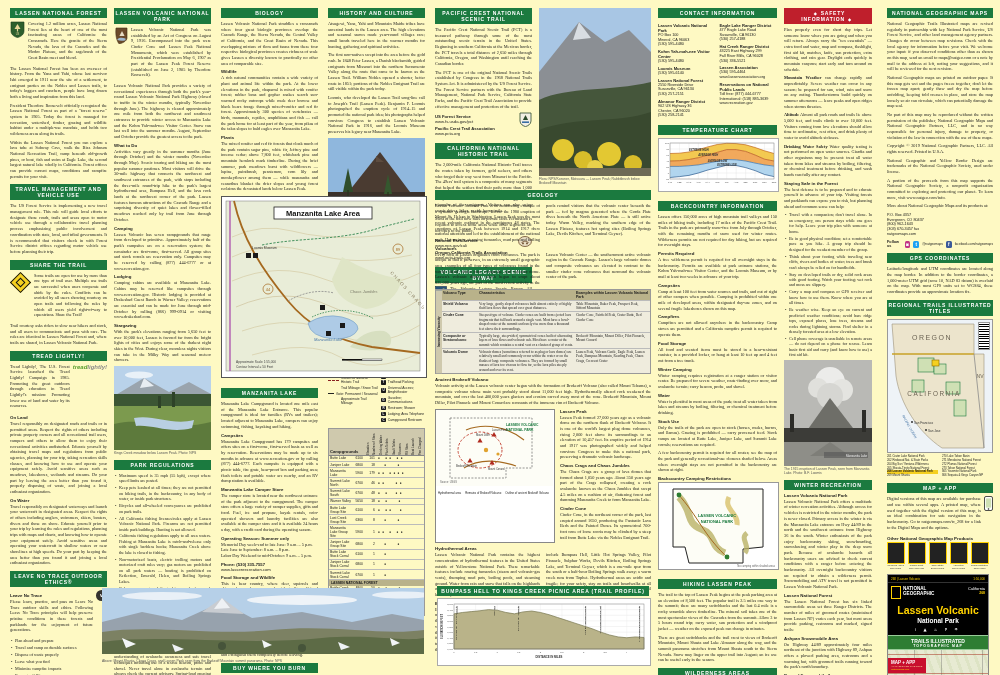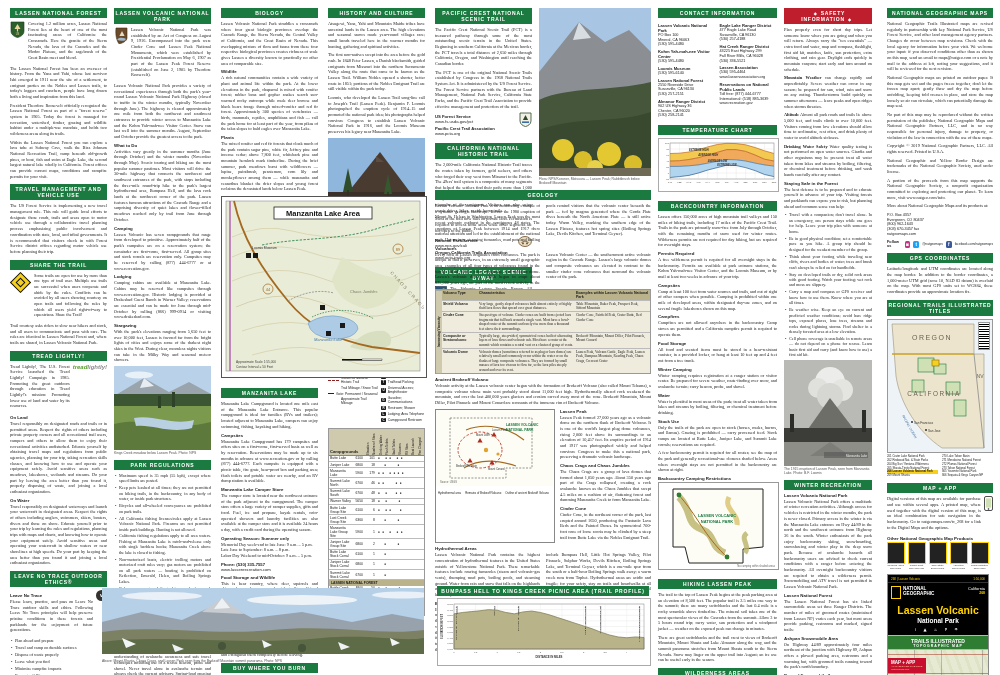--- a/index.html
+++ b/index.html
@@ -1,16 +1,16 @@
 <!DOCTYPE html>
 <html><head>
 <meta charset="utf-8">
 <style>
 html,body{margin:0;padding:0;background:#dcdcd4;}
-#sheet{position:relative;width:1000px;height:675px;background:#ffffff;overflow:hidden;
+#sheet{position:relative;width:1000px;height:675px;background:#fef9c3;overflow:hidden;
   font-family:"Liberation Serif",serif;color:#1c1c1c;}
 .col{position:absolute;top:8px;}
 .h{background:#1b7a3f;color:#fff;font:bold 5px "Liberation Sans",sans-serif;letter-spacing:.8px;
   text-transform:uppercase;text-align:center;padding:2px 1px;margin:5px 0 3px;}
 .h.red{background:#bf1f2c;}
 .h.red::before,.h.red::after{content:"◆";margin:0 3px;font-size:4px;color:#fff;}
 .h:first-child{margin-top:0;}
 .b{font-size:4.3px;line-height:1.32;text-align:justify;margin:0 0 3px;}
 .sh{font:bold 4.4px "Liberation Sans",sans-serif;margin:3px 0 1px;}
 .shl{font-weight:bold;}

